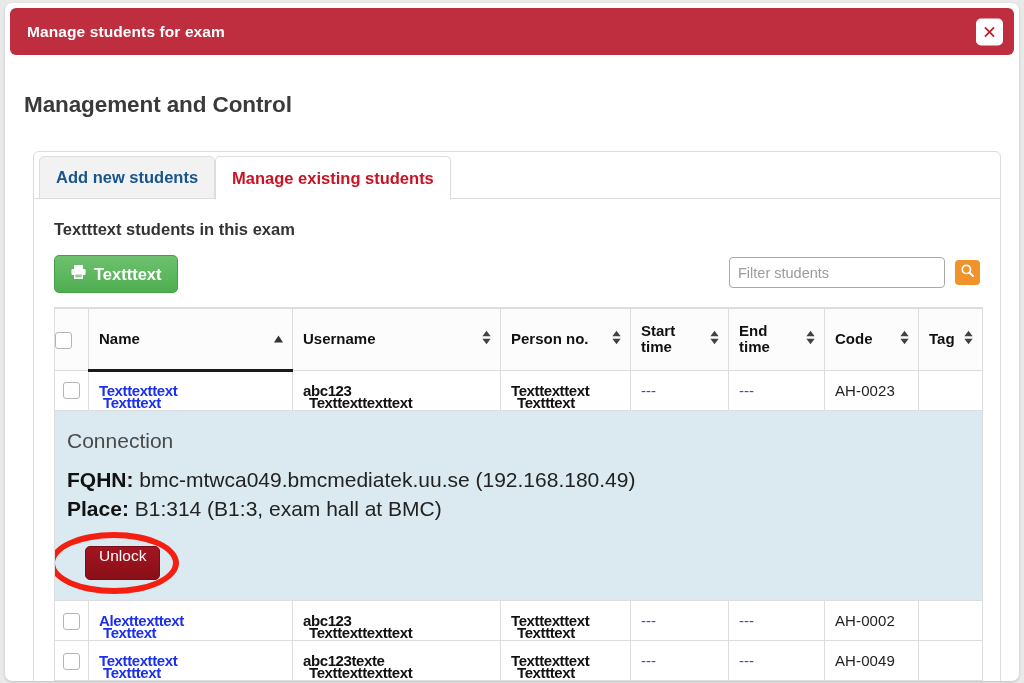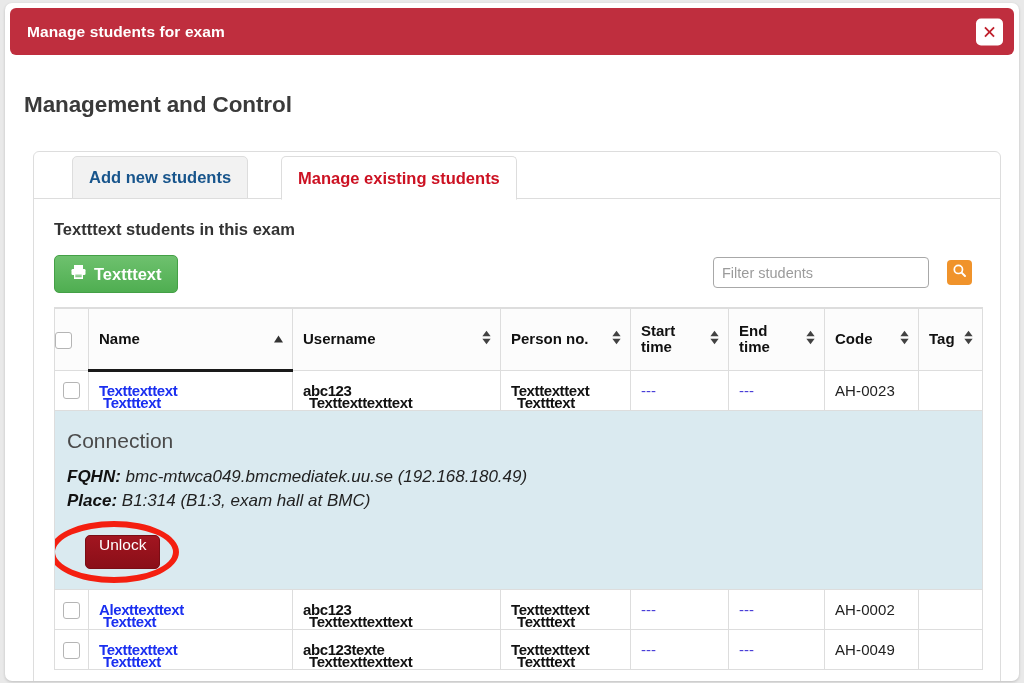--- a/index.html
+++ b/index.html
@@ -96,21 +96,20 @@
     display: flex;
     align-items: center;
     padding: 0 16px;
     font-size: 16.5px;
     font-weight: bold;
     border: 1px solid transparent;
     border-radius: 5px 5px 0 0;
     cursor: pointer;
     white-space: nowrap;
     z-index: 2;
-    margin-left: 33px;
   }
   .tab.inactive {
     color: #18558c;
     background: #f2f2f2;
     border-color: #dddddd;
     border-bottom-color: #dddddd;
   }
   .tab.active {
     color: #cc1122;
     background: #ffffff;
@@ -143,24 +142,24 @@
     background: linear-gradient(#6ec16e, #4fae51);
     border: 1px solid #44a046;
     border-radius: 5px;
     color: #ffffff;
     font-size: 16.5px;
     font-weight: bold;
     cursor: pointer;
   }
   .filter-wrap {
     position: absolute;
-    right: 8px; top: 2px;
+    right: 0; top: 2px;
     display: flex;
     align-items: center;
-    gap: 18px;
+    gap: 10px;
   }
   .filter-input {
     width: 216px; height: 31px;
     border: 1px solid #a8a8a8;
     border-radius: 4px;
     padding: 0 8px;
     font-size: 14.5px;
     font-family: "Liberation Sans", sans-serif;
     color: #333;
     background: #fff;
@@ -257,24 +256,23 @@
   
   .detail-cell { background: #daeaf0; padding: 0 !important; white-space: normal !important; }
   .detail-inner { padding: 18px 0 14px 12px; position: relative; }
   .detail-head {
     font-size: 21px;
     color: #4a4a4a;
     font-weight: normal;
     margin-bottom: 12px;
   }
   .detail-line {
-    font-size: 17px;
+    font-size: 21px;
     color: #222222;
     line-height: 1.42;
-    font-style: italic;
   }
   .detail-line b { color: #111111; }
   .unlock-wrap { position: relative; margin-top: 22px; height: 40px; }
   .btn-unlock {
     position: relative;
     display: inline-flex;
     align-items: flex-start;
     height: 34px;
     padding: 0 13px;
     background: linear-gradient(#a21520, #8a0f18);

